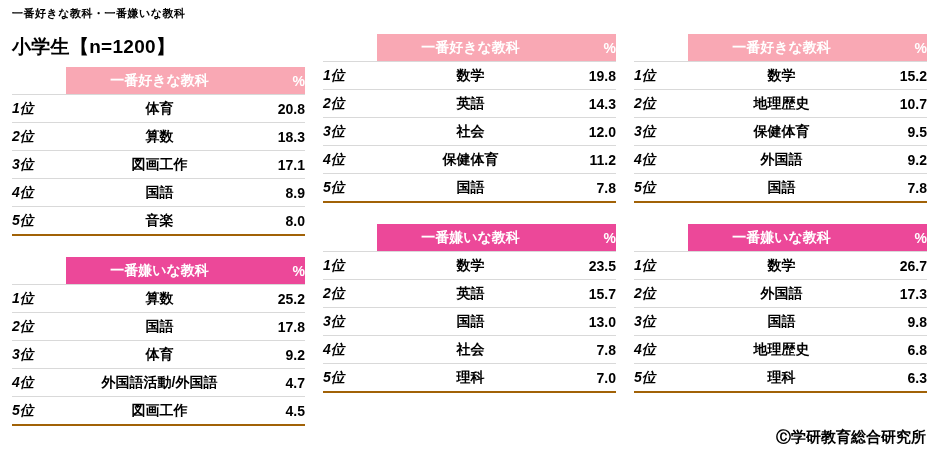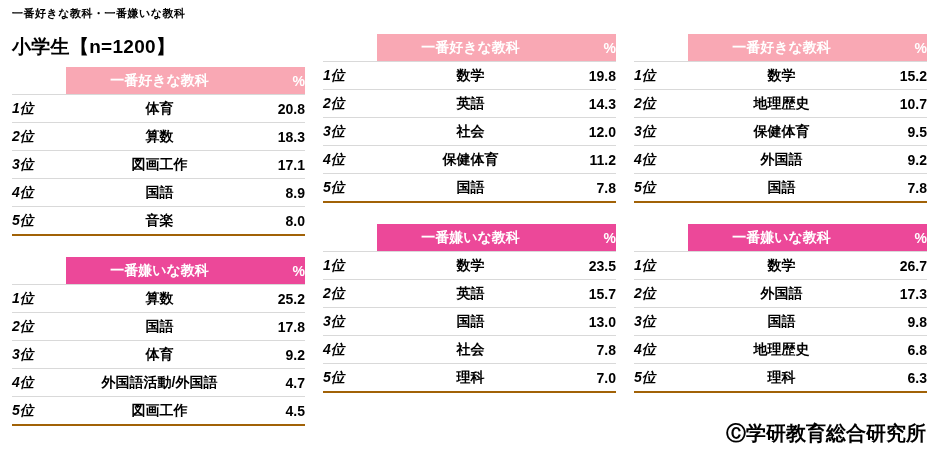--- a/index.html
+++ b/index.html
@@ -94,21 +94,21 @@
     text-align: right;
     padding-right: 10px;
   }
   .table-gap {
     height: 21px;
   }
   .credit {
     position: absolute;
     right: 14px;
     bottom: 10px;
-    font-size: 20px;
+    font-size: 15px;
     font-weight: bold;
   }
 </style>
 </head>
 <body>
 
 <div class="page-title">一番好きな教科・一番嫌いな教科</div>
 
 <div class="columns">
 

